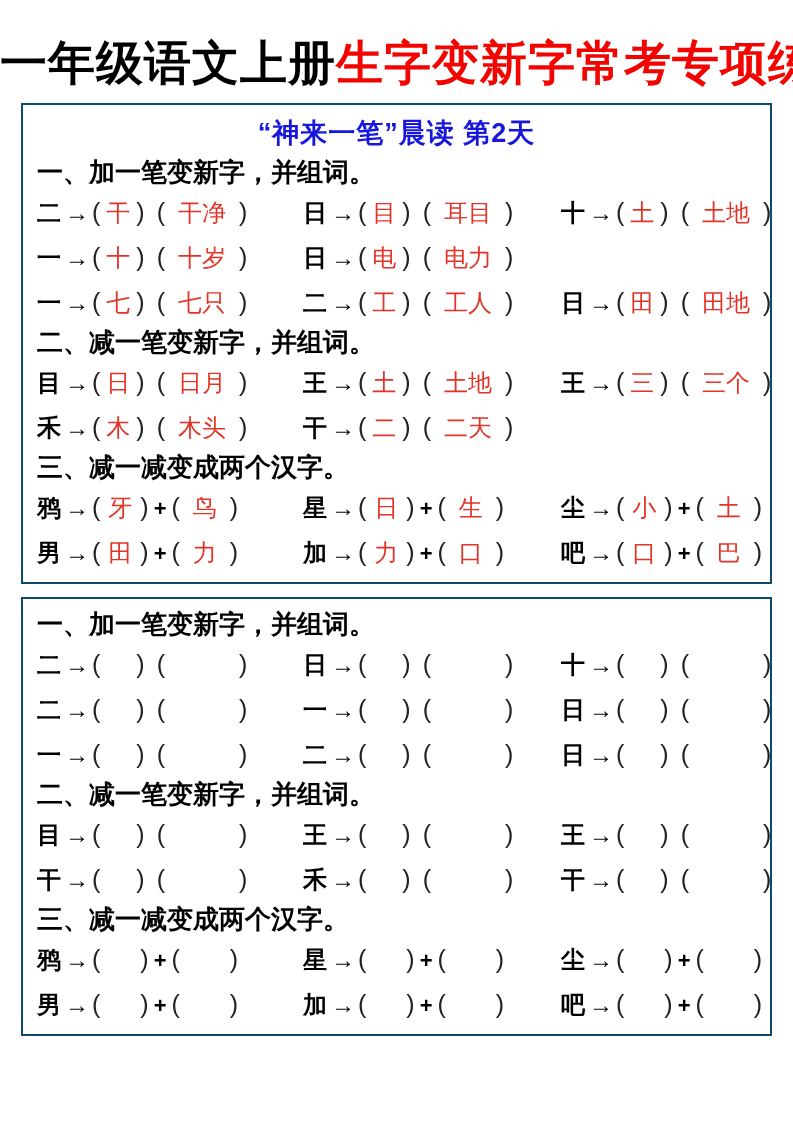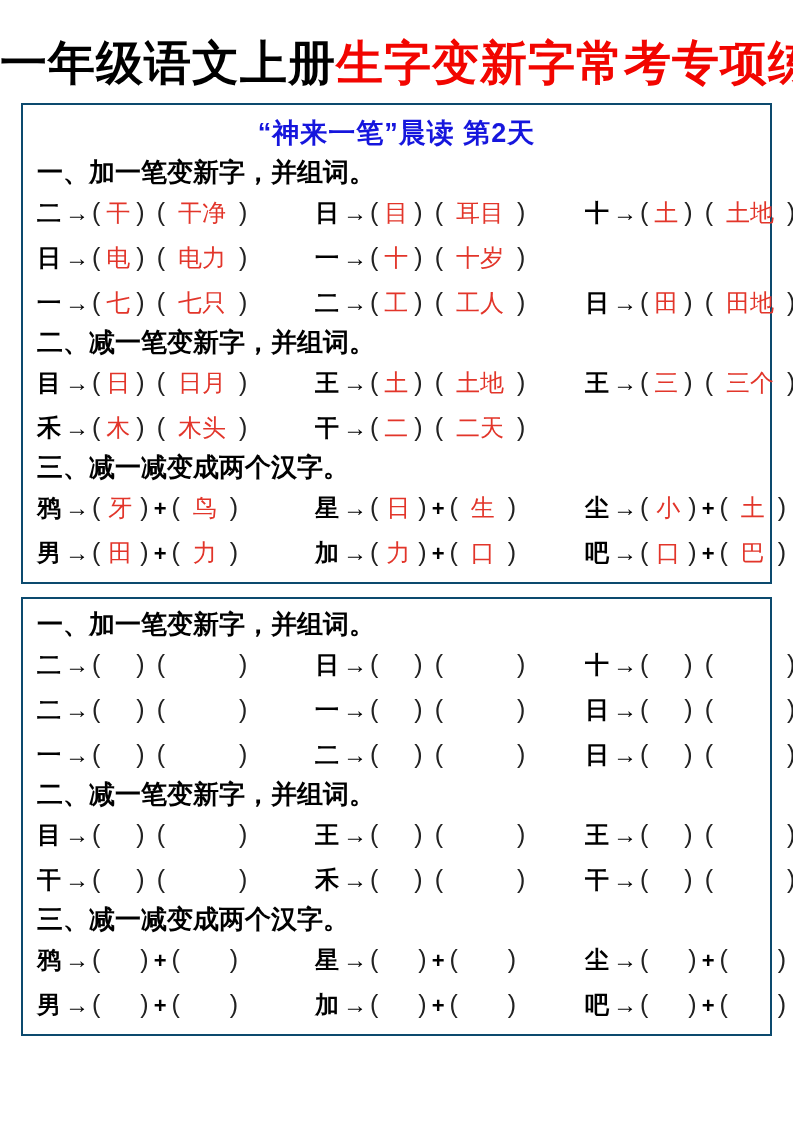--- a/index.html
+++ b/index.html
@@ -17,21 +17,21 @@
     margin:13px 21px 0 21px; border:2px solid #0c4a6e;
     padding:8px 14px 7px 14px; background:transparent;
   }
   .panel-title {
     text-align:center; color:#1616dd; font-weight:bold; font-size:27px;
     margin:2px 0 4px 0; letter-spacing:1px;
   }
   .section-heading { font-size:26px; font-weight:bold; margin:11px 0 2px 0; }
   .row {
     display:grid; grid-template-columns:266px 258px 1fr;
-    align-items:baseline; padding:7px 0 6px 0; font-size:24px;gap:12px;
+    align-items:baseline; padding:7px 0 6px 0; font-size:24px;
   }
   .cell { white-space:nowrap; }
   .base { font-weight:bold; }
   .arrow { padding:0 3px 0 4px; font-size:24px; }
   .paren { font-size:25px; color:#222; }
   .paren.open2 { margin-left:12px; }
   .paren.open2.split { margin-left:0; }
   .ans {
     display:inline-block; text-align:center; color:#e2352a;
     font-family:"DejaVu Serif", serif; font-size:24px; padding:0 3px;
@@ -72,22 +72,22 @@
     <div class="panel-title">“神来一笔”晨读 第2天</div>
     <div>
         <div class="section">
           <div><span class="section-heading">一、加一笔变新字，并组词。</span></div>
           <div class="row">
             <div class="cell"><span class="base">二</span><span class="arrow">→</span><span class="paren">(</span><span class="ans one">干</span><span class="paren">)</span><span class="paren open2">(</span><span class="ans two">干净</span><span class="paren">)</span></div>
             <div class="cell"><span class="base">日</span><span class="arrow">→</span><span class="paren">(</span><span class="ans one">目</span><span class="paren">)</span><span class="paren open2">(</span><span class="ans two">耳目</span><span class="paren">)</span></div>
             <div class="cell"><span class="base">十</span><span class="arrow">→</span><span class="paren">(</span><span class="ans one">土</span><span class="paren">)</span><span class="paren open2">(</span><span class="ans two">土地</span><span class="paren">)</span></div>
           </div>
           <div class="row">
+            <div class="cell"><span class="base">一</span><span class="arrow">→</span><span class="paren">(</span><span class="ans one">十</span><span class="paren">)</span><span class="paren open2">(</span><span class="ans two">十岁</span><span class="paren">)</span></div>
             <div class="cell"><span class="base">日</span><span class="arrow">→</span><span class="paren">(</span><span class="ans one">电</span><span class="paren">)</span><span class="paren open2">(</span><span class="ans two">电力</span><span class="paren">)</span></div>
-            <div class="cell"><span class="base">一</span><span class="arrow">→</span><span class="paren">(</span><span class="ans one">十</span><span class="paren">)</span><span class="paren open2">(</span><span class="ans two">十岁</span><span class="paren">)</span></div>
           </div>
           <div class="row">
             <div class="cell"><span class="base">一</span><span class="arrow">→</span><span class="paren">(</span><span class="ans one">七</span><span class="paren">)</span><span class="paren open2">(</span><span class="ans two">七只</span><span class="paren">)</span></div>
             <div class="cell"><span class="base">二</span><span class="arrow">→</span><span class="paren">(</span><span class="ans one">工</span><span class="paren">)</span><span class="paren open2">(</span><span class="ans two">工人</span><span class="paren">)</span></div>
             <div class="cell"><span class="base">日</span><span class="arrow">→</span><span class="paren">(</span><span class="ans one">田</span><span class="paren">)</span><span class="paren open2">(</span><span class="ans two">田地</span><span class="paren">)</span></div>
           </div>
         </div>
         <div class="section">
           <div><span class="section-heading">二、减一笔变新字，并组词。</span></div>
           <div class="row">

